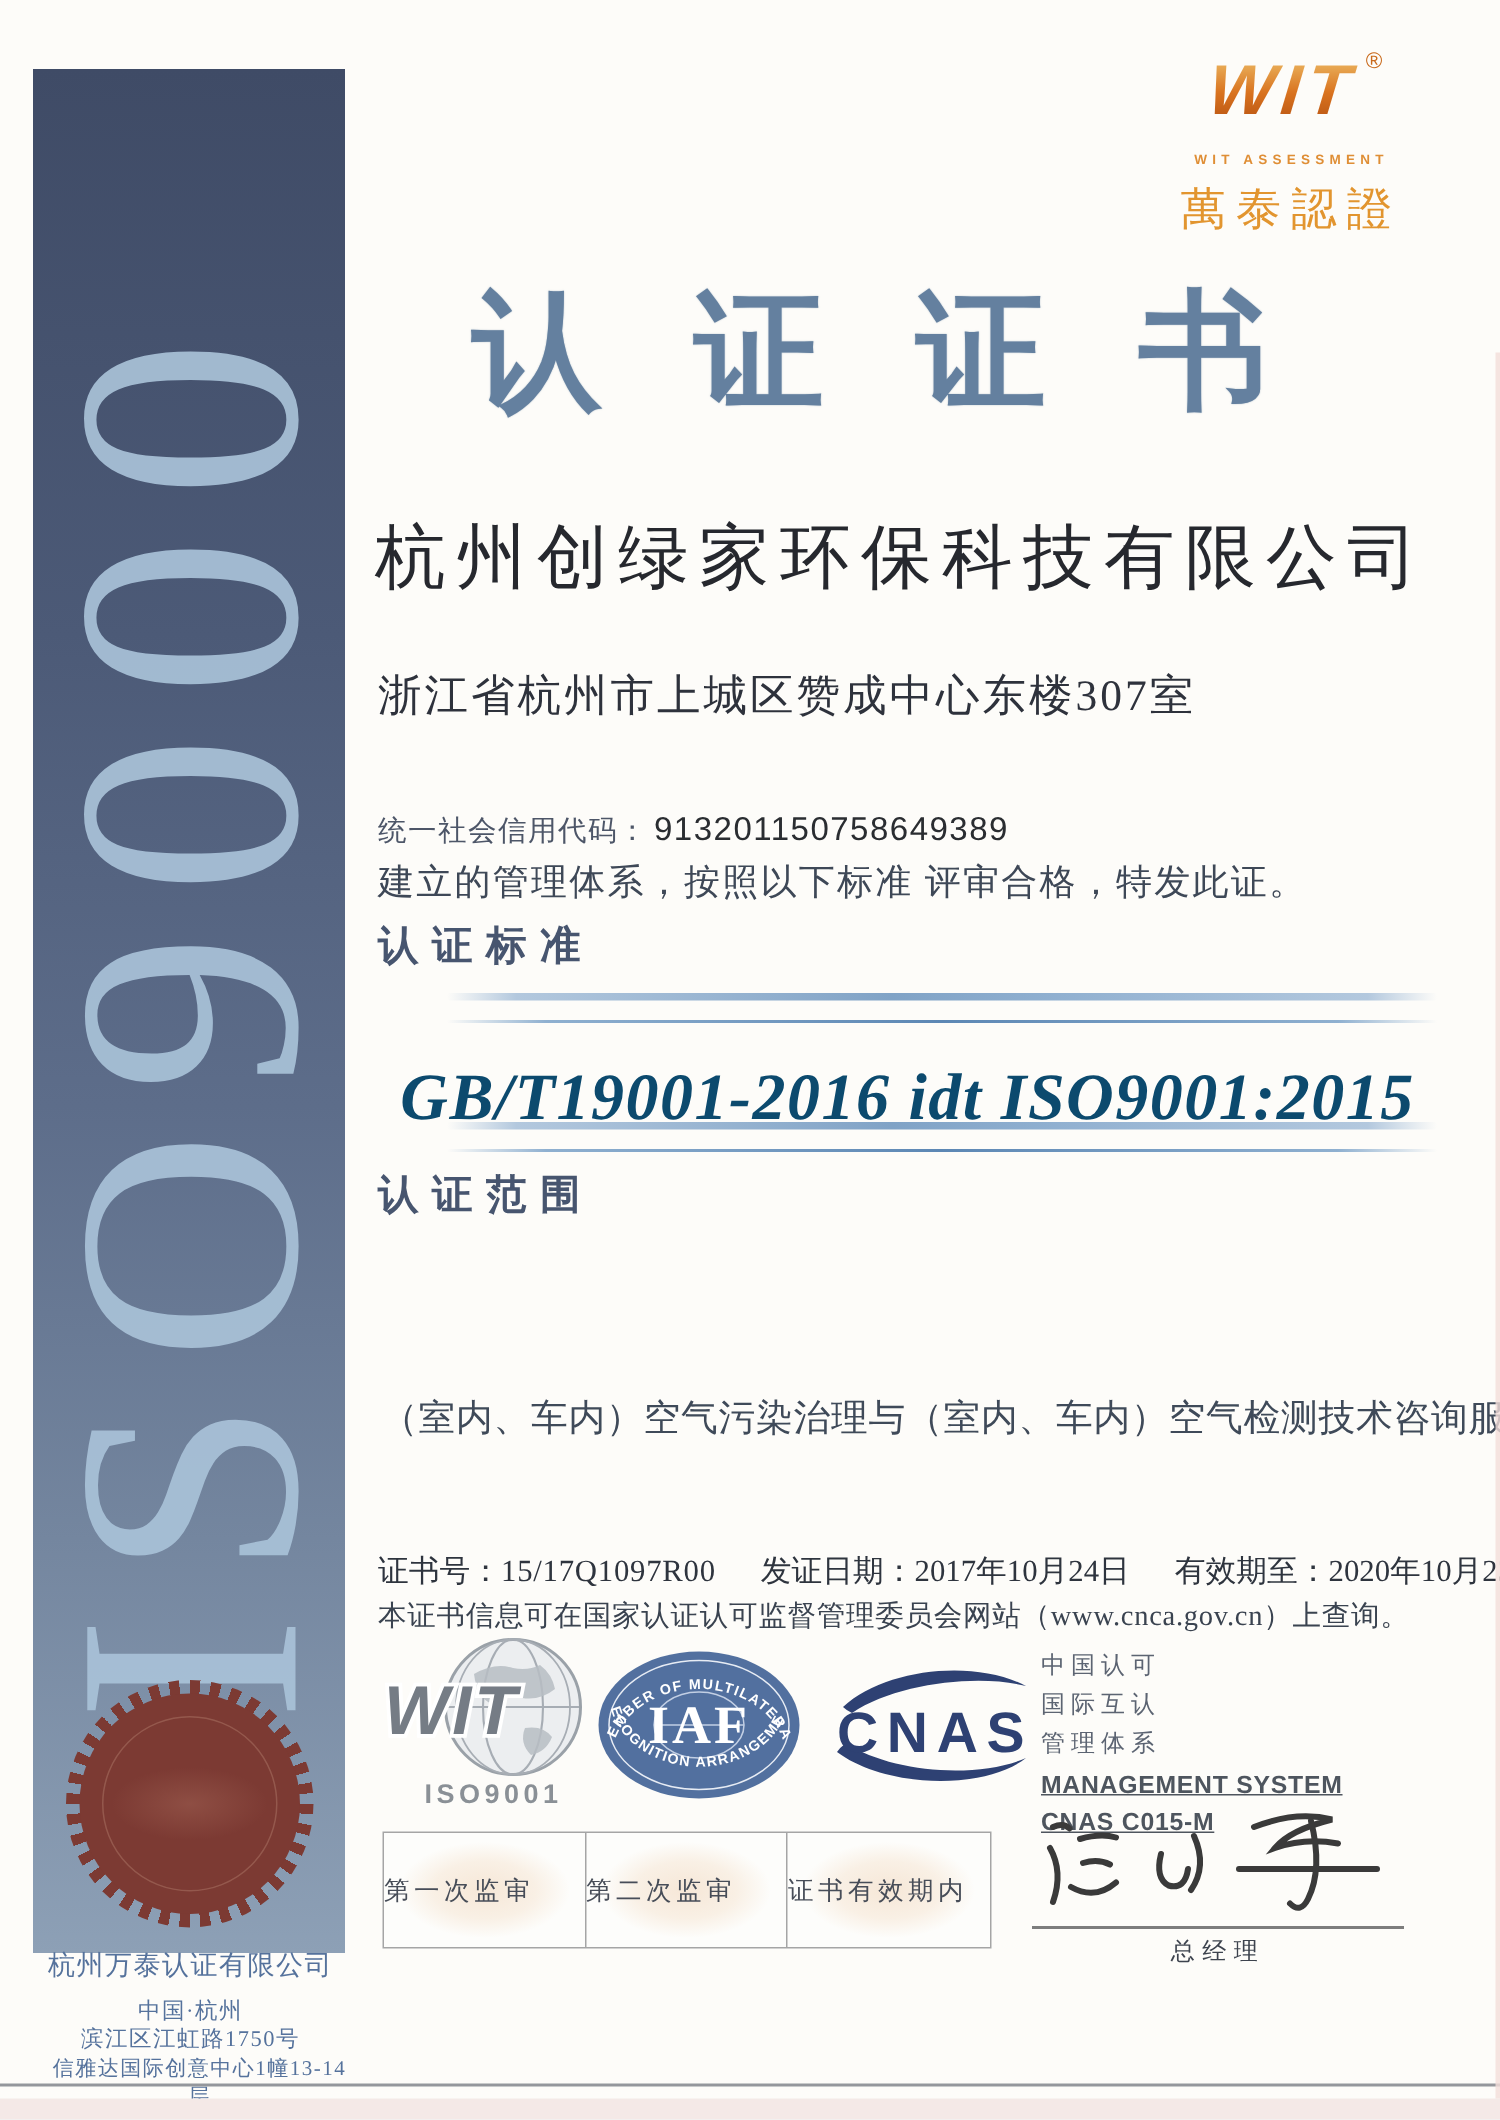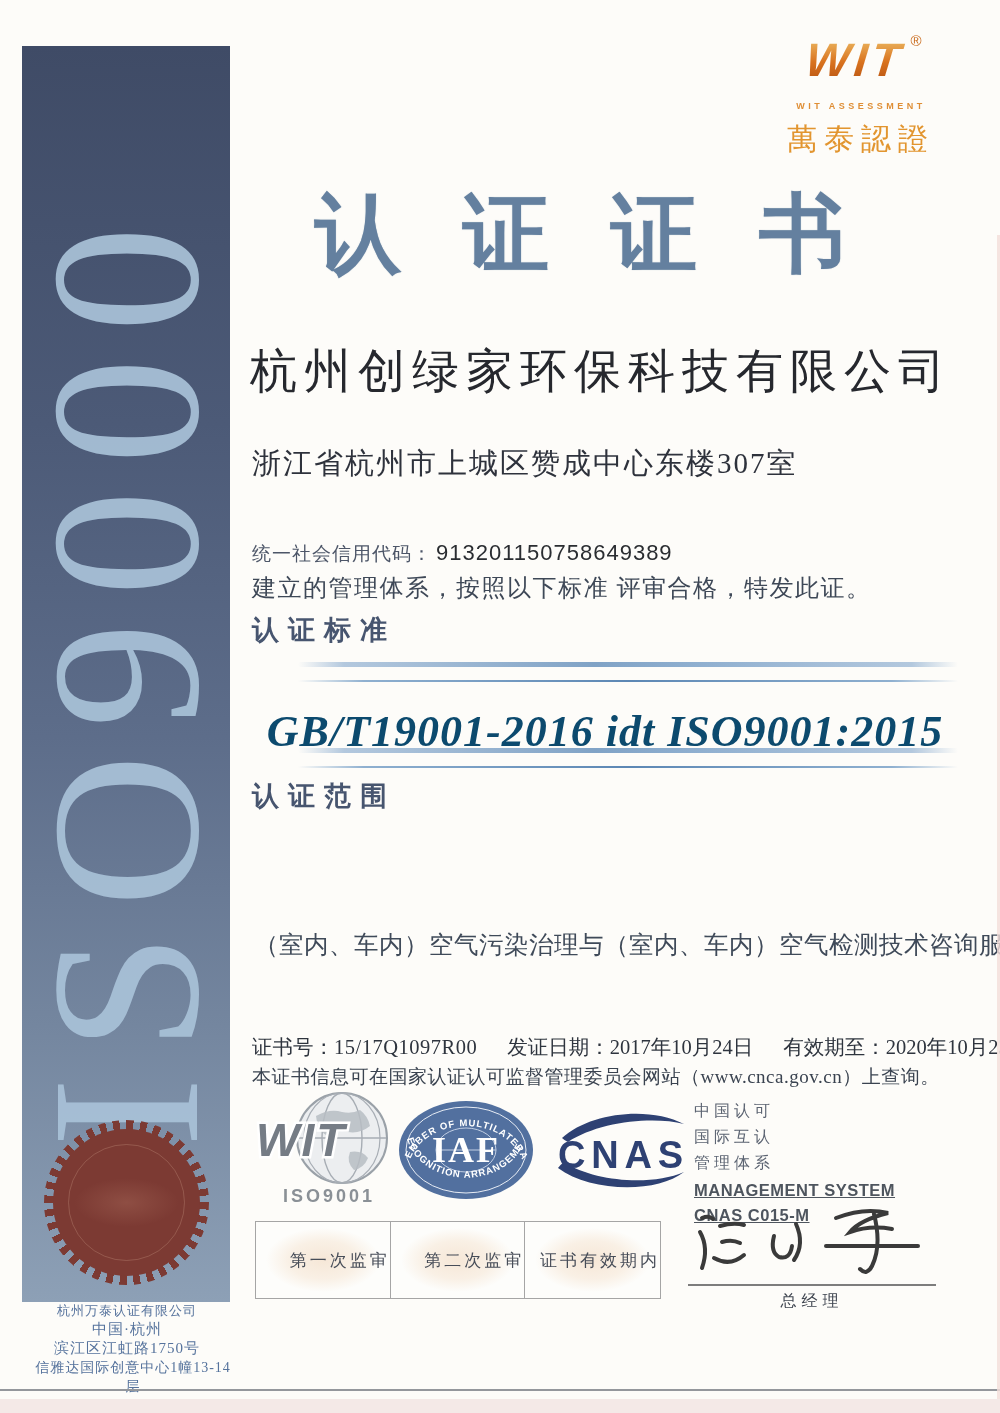--- a/index.html
+++ b/index.html
@@ -94,37 +94,37 @@
     font-family:"Liberation Sans",sans-serif; font-size:18px; font-weight:bold; color:#8a9096; letter-spacing:3px; }
   .logo-iaf { position:absolute; left:396px; top:1098px; width:140px; height:104px; }
   .logo-cnas { position:absolute; left:552px; top:1108px; width:138px; height:84px; }
   .accr { position:absolute; left:694px; top:1098px; }
   .accr-cn { font-size:16px; color:#5c6472; letter-spacing:4px; line-height:26px; }
   .accr-en { font-family:"Liberation Sans","DejaVu Sans",sans-serif; font-size:16.5px; font-weight:bold; color:#4e555e; letter-spacing:.5px; line-height:22px; margin-top:3px;text-decoration:underline; }
 
   
   .sup-table { position:absolute; left:255px; top:1221px; width:406px; height:78px;
     display:grid; grid-template-columns:1fr 1fr 1fr; border:1px solid #a5a5a5; background:#fdfdfb; }
-  .sup-cell { position:relative; border-right:1px solid #a5a5a5; display:flex; align-items:center; justify-content:flex-end; }
+  .sup-cell { position:relative; border-right:1px solid #a5a5a5; display:flex; align-items:center; justify-content:flex-start; }
   .sup-cell:last-child { border-right:none; }
   .sup-cell::before { content:""; position:absolute; inset:6px 10px;
     background:radial-gradient(closest-side,#f6e7d7 0%,#f9f0e5 60%,rgba(255,255,255,0) 100%); border-radius:50%; }
   .sup-label { position:relative; font-size:17px; color:#474d58; letter-spacing:3px; }
 
   
   .sig-svg { position:absolute; left:686px; top:1196px; width:248px; height:84px; }
   .sig-line { position:absolute; left:688px; top:1284px; width:248px; height:1.5px; background:#7d7d7d; }
   .sig-title { position:absolute; left:688px; top:1291px; width:248px; text-align:center;
     font-size:16px; color:#3d434e; letter-spacing:5px; }
 
   
   .issuer { position:absolute; left:16px; top:1301px; width:222px; text-align:center; color:#55729c; }
   .issuer div { line-height:19px; letter-spacing:1px; }
-  .issuer .l1 { font-size:13px; }
-  .issuer .l2 { font-size:15px; }
+  .issuer .l1 { font-size:18px; }
+  .issuer .l2 { font-size:15px;margin-top:12px; }
   .issuer .l3 { font-size:15px; }
   .issuer .l4 { font-size:14px;margin-left:12px; }
   .footnotes { position:absolute; left:252px; top:1303px; width:724px;
     font-size:15.5px; line-height:18.5px; color:#49515d; }
   .bottom-rule { position:absolute; left:0; top:1389px; width:1000px; height:2px; background:#94979c; }
   .scan-strip-bottom { position:absolute; left:0; top:1399px; width:1000px; height:14px; background:#f4e9e7; }
   .scan-strip-right { position:absolute; right:0; top:235px; width:3px; height:1164px; background:#f2ddd9; opacity:.8; }
 </style>
 </head>
 <body>

